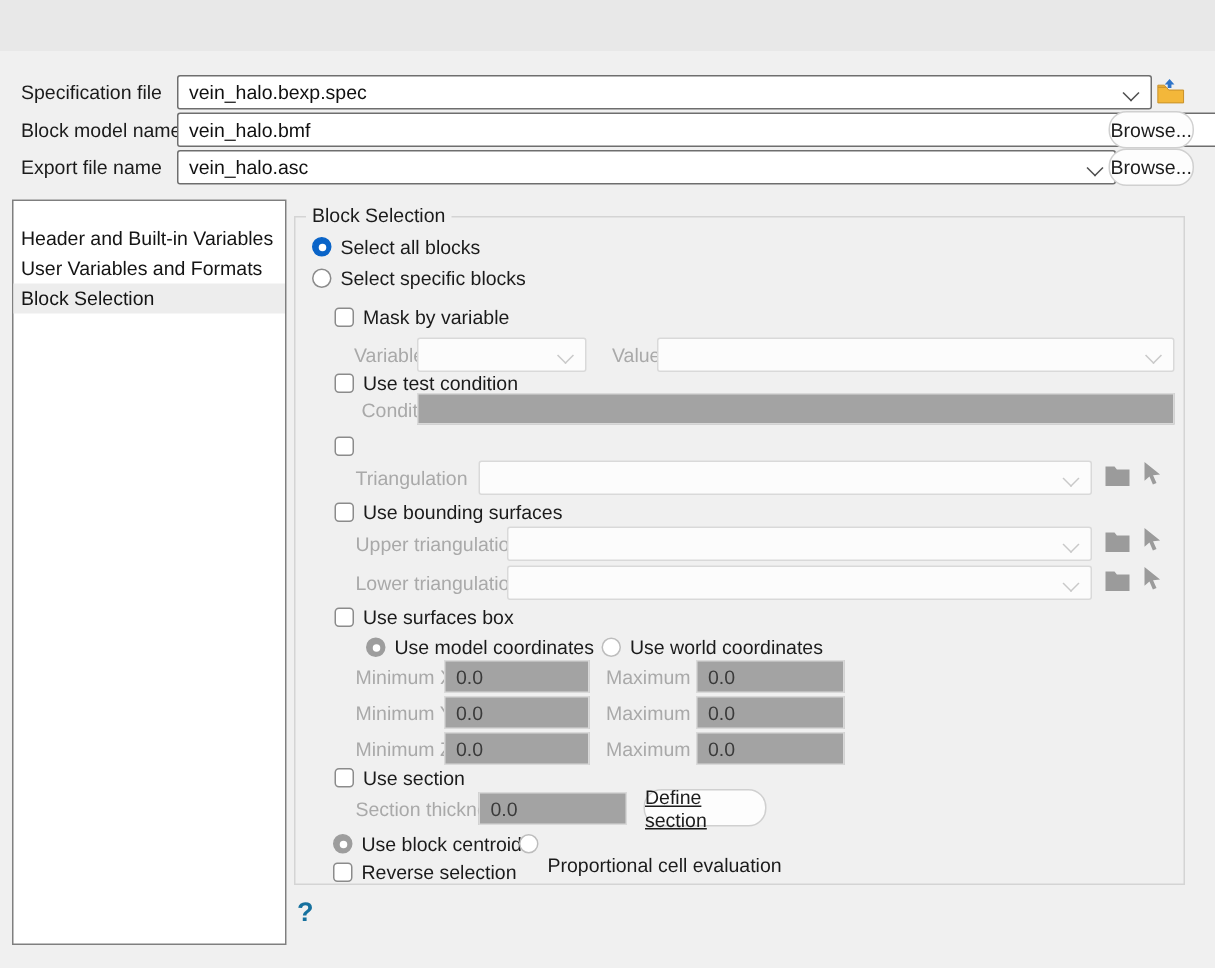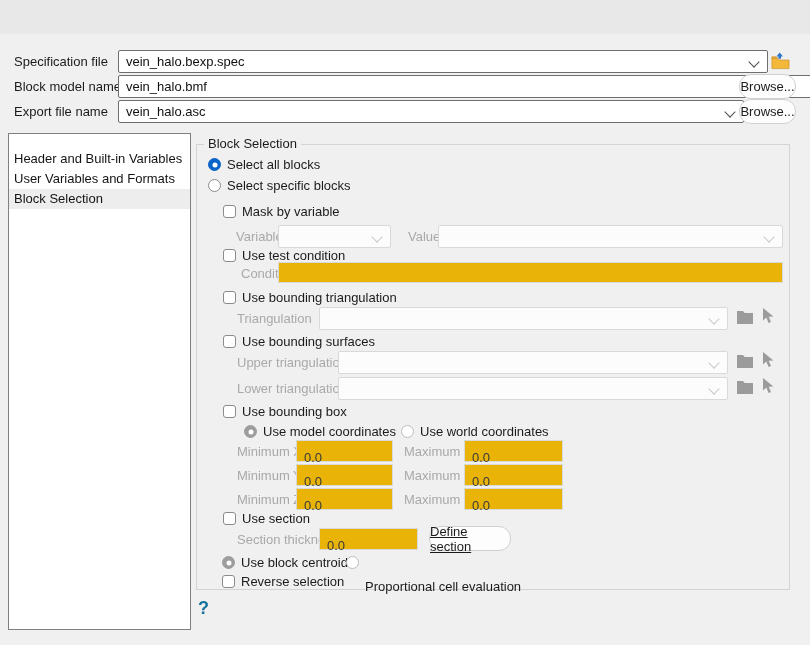--- a/index.html
+++ b/index.html
@@ -10,21 +10,21 @@
     border-bottom-left-radius:10px;border-bottom-right-radius:10px;margin-top:34px;
   }
   .abs{position:absolute;}
   .lbl{position:absolute;font-size:13px;color:#1b1b1b;white-space:nowrap;line-height:15px;}
   .lbl.dis{color:#a9a9a9;}
   .combo{position:absolute;background:#fff;border:1px solid #6e6e6e;border-radius:2px;height:23px;box-sizing:border-box;}
   .combo .val{position:absolute;left:7px;top:3px;font-size:13px;color:#101010;white-space:nowrap;}
   .combo.dis{background:#fcfcfc;border-color:#d9d9d9;}
   .chev{position:absolute;right:9px;top:7px;width:7px;height:7px;border-right:1.4px solid #4d4d4d;border-bottom:1.4px solid #4d4d4d;transform:rotate(45deg);}
   .combo.dis .chev{border-color:#c9c9c9;}
-  .field{position:absolute;background:#eab308;border:1px solid #d9d9d9;box-sizing:border-box;font-size:13px;color:#3a3a3a;padding:9px 7px;white-space:nowrap;}
+  .field{position:absolute;background:#a3a3a3;border:1px solid #d9d9d9;box-sizing:border-box;font-size:13px;color:#3a3a3a;padding:3px 7px;white-space:nowrap;}
   .btn{position:absolute;background:#fdfdfd;border:1px solid #d0d0d0;border-radius:12px;font-size:13px;color:#1b1b1b;
        display:flex;align-items:center;justify-content:center;box-sizing:border-box;}
   .btn.primary{border:1px solid #2a6ebb;}
   .cb{position:absolute;width:13px;height:13px;background:#fff;border:1px solid #8b8b8b;border-radius:3px;box-sizing:border-box;}
   .rad{position:absolute;width:13px;height:13px;border-radius:50%;background:#fff;border:1px solid #8b8b8b;box-sizing:border-box;}
   .rad.selblue{background:#0a64c8;border-color:#0a64c8;}
   .rad.selgray{background:#9d9d9d;border-color:#9d9d9d;}
   .rad.dis{border-color:#bdbdbd;}
   .rad.selblue::after,.rad.selgray::after{content:"";position:absolute;left:50%;top:50%;width:5px;height:5px;border-radius:50%;background:#fff;transform:translate(-50%,-50%);}
   #listbox{position:absolute;left:8px;top:99px;width:183px;height:497px;background:#fff;border:1px solid #7f7f7f;box-sizing:border-box;padding-top:15px;}
@@ -94,21 +94,20 @@
       <span class="chev"></span>
     </div>
 
     <span class="cb" style="left:26px;top:104px;"></span>
     <div class="lbl" style="left:45px;top:103px;">Use test condition</div>
 
     <div class="lbl dis" style="left:44px;top:121px;">Condition</div>
     <div class="field" style="left:81px;top:117px;width:505px;height:21px;"></div>
 
     <span class="cb" style="left:26px;top:146px;"></span>
-    <div class="lbl" style="left:45px;top:145px;">Use bounding triangulation</div>
 
     <div class="lbl dis" style="left:40px;top:166px;">Triangulation</div>
     <div class="combo dis" style="left:122px;top:162px;width:409px;">
       <span class="chev"></span>
     </div>
     <svg class="abs" style="left:539px;top:164px;" width="18" height="15" viewBox="0 0 18 15">
       <path d="M1 2 h6 l1.6 2 H17 v11 H1 Z" fill="#9b9b9b"></path>
       </svg>
     <svg class="abs" style="left:562px;top:162px;" width="16" height="17" viewBox="0 0 16 17">
       <path d="M4 1 L4 13.5 L7.3 10.6 L9.6 16 L12 15 L9.7 9.8 L14.4 9.4 Z" fill="#9b9b9b"></path>
@@ -133,21 +132,21 @@
       <span class="chev"></span>
     </div>
     <svg class="abs" style="left:539px;top:234px;" width="18" height="15" viewBox="0 0 18 15">
       <path d="M1 2 h6 l1.6 2 H17 v11 H1 Z" fill="#9b9b9b"></path>
       </svg>
     <svg class="abs" style="left:562px;top:232px;" width="16" height="17" viewBox="0 0 16 17">
       <path d="M4 1 L4 13.5 L7.3 10.6 L9.6 16 L12 15 L9.7 9.8 L14.4 9.4 Z" fill="#9b9b9b"></path>
       </svg>
 
     <span class="cb" style="left:26px;top:260px;"></span>
-    <div class="lbl" style="left:45px;top:259px;">Use bounding box</div>
+    <div class="lbl" style="left:45px;top:259px;">Use surfaces box</div>
 
     <span class="rad selgray" style="left:47px;top:280px;"></span>
     <div class="lbl" style="left:66px;top:279px;">Use model coordinates</div>
     <span class="rad dis" style="left:204px;top:280px;"></span>
     <div class="lbl" style="left:223px;top:279px;">Use world coordinates</div>
 
     <div class="lbl dis" style="left:40px;top:299px;">Minimum X</div>
     <div class="field" style="left:99px;top:295px;width:97px;height:22px;">0.0</div>
     <div class="lbl dis" style="left:207px;top:299px;">Maximum X</div>
     <div class="field" style="left:267px;top:295px;width:99px;height:22px;">0.0</div>
@@ -165,21 +164,21 @@
     <span class="cb" style="left:26px;top:367px;"></span>
     <div class="lbl" style="left:45px;top:366px;">Use section</div>
 
     <div class="lbl dis" style="left:40px;top:387px;">Section thickness</div>
     <div class="field" style="left:122px;top:383px;width:99px;height:22px;">0.0</div>
     <div class="btn" style="left:232px;top:381px;width:82px;height:25px;text-decoration:underline;">Define section</div>
 
     <span class="rad selgray" style="left:25px;top:411px;"></span>
     <div class="lbl" style="left:44px;top:410px;">Use block centroids</div>
     <span class="rad dis" style="left:149px;top:411px;"></span>
-    <div class="lbl" style="left:168px;top:434px;">Proportional cell evaluation</div>
+    <div class="lbl" style="left:168px;top:424px;">Proportional cell evaluation</div>
 
     <span class="cb" style="left:25px;top:430px;"></span>
     <div class="lbl" style="left:44px;top:429px;">Reverse selection</div>
   </div>
 
   <div class="help">?</div>
 
   <div class="btn primary" style="left:645px;top:612px;width:73px;height:22px;">OK</div>
   <div class="btn" style="left:727px;top:612px;width:73px;height:22px;">Cancel</div>
 

